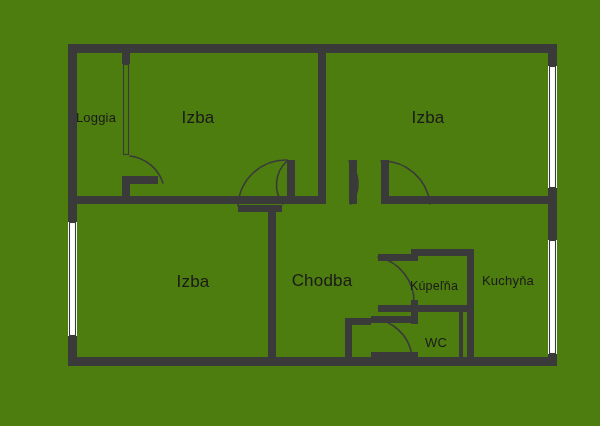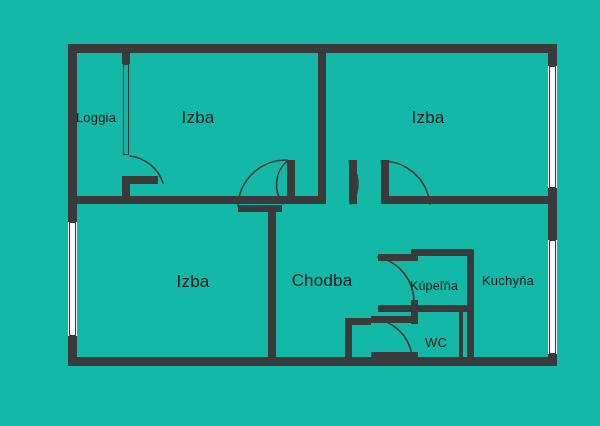--- a/index.html
+++ b/index.html
@@ -10,21 +10,21 @@
   body {
     width: 600px;
     height: 426px;
     font-family: "Liberation Sans", sans-serif;
     overflow: hidden;
   }
   #floorplan-root {
     position: relative;
     width: 600px;
     height: 426px;
-    background: #14b8a6;
+    background: #4d7c0f;
     text-align: right;
   }
   svg#plan-svg {
     display: block;
     width: 600px;
     height: 426px;
   }
   .wall {
     fill: #3a3a3a;
     stroke: none;

